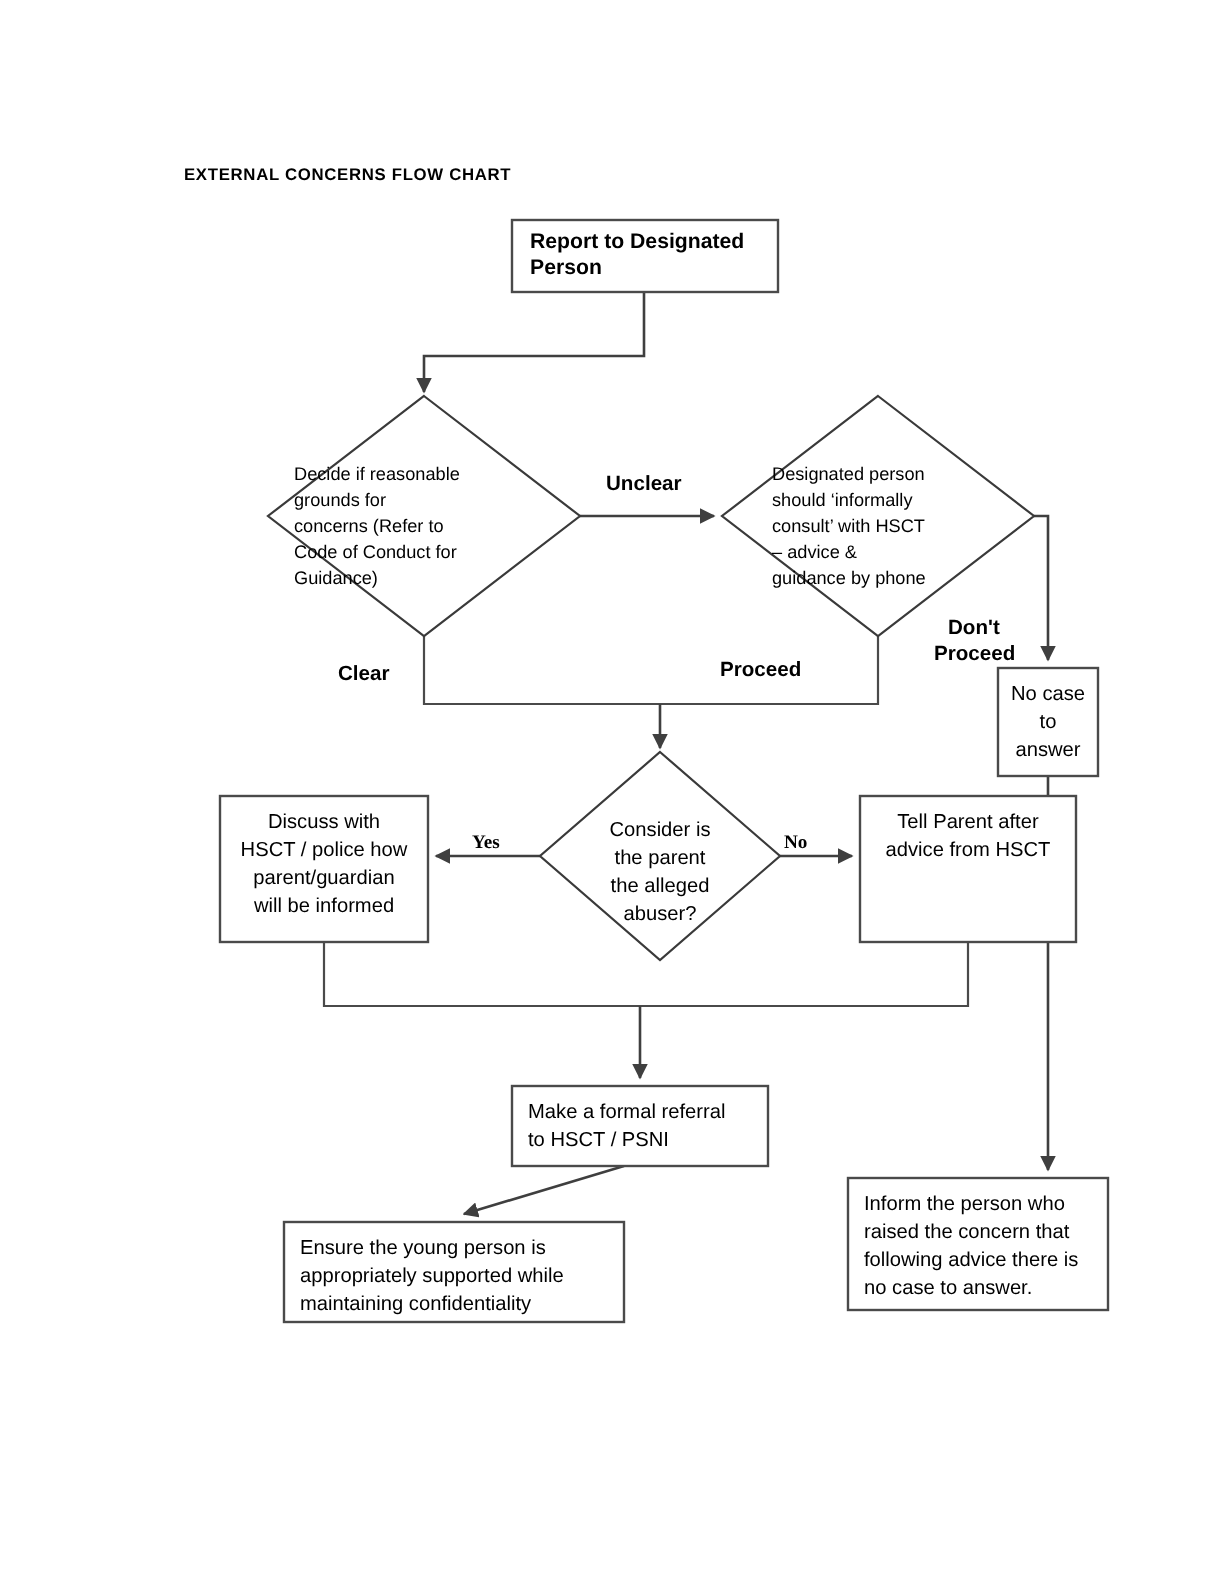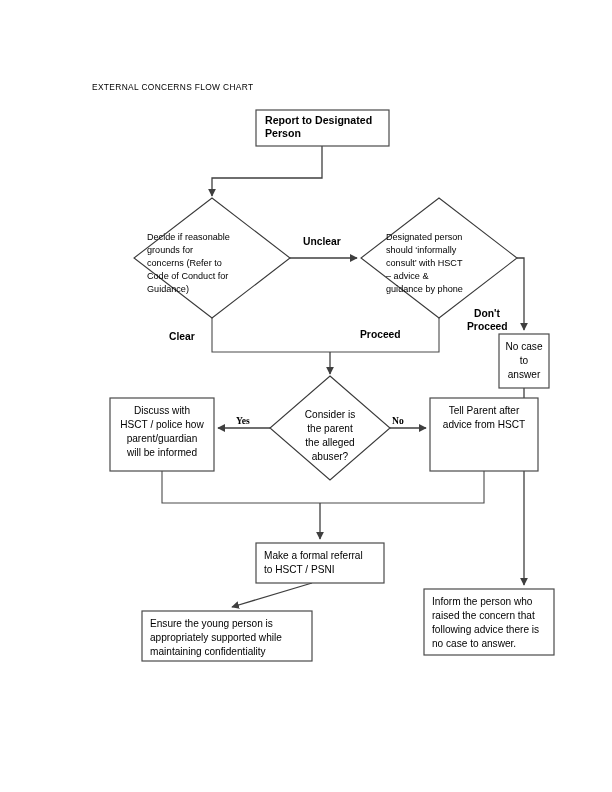--- a/index.html
+++ b/index.html
@@ -19,21 +19,21 @@
     position: relative;
     width: 612px;
     height: 792px;
   }
   #chart-title {
     position: absolute;
     left: 92px;
     top: 82px;
     font-family: "Liberation Sans", sans-serif;
     font-size: 8.4px;
-    font-weight: normal;
+    font-weight: bold;
     letter-spacing: 0.35px;
     color: #000000;
     white-space: nowrap;
     text-align: center;
   }
   svg#flow {
     position: absolute;
     left: 0;
     top: 0;
     width: 612px;

